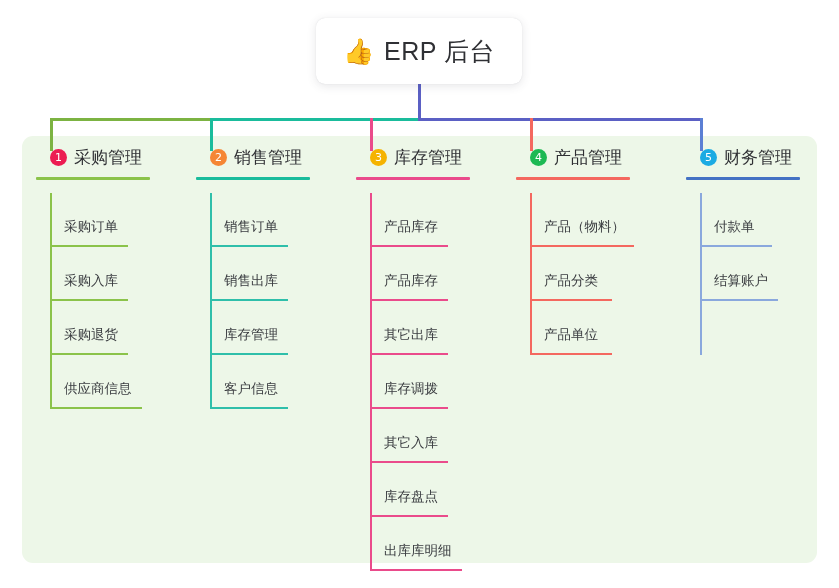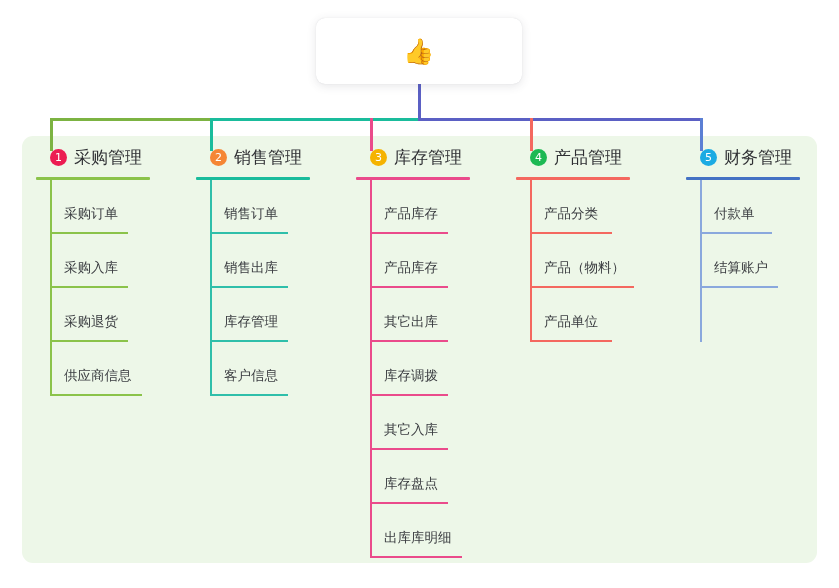--- a/index.html
+++ b/index.html
@@ -94,21 +94,21 @@
     white-space: nowrap;
   }
   .head-rule {
     height: 3px;
     margin-top: 8px;
     border-radius: 1px;
   }
 
   .items {
     position: relative;
-    margin-top: 0;
+    margin-top: 13px;
   }
   .spine {
     position: absolute;
     left: 14px;
     top: 0;
     width: 2px;
   }
   .item {
     position: relative;
     height: 54px;
@@ -130,20 +130,21 @@
 </style>
 </head>
 <body>
 
 <div id="canvas">
 
   <div class="panel"></div>
 
   <div class="title-card">
     <span class="title-emoji">👍</span>
+    <span class="title-text">ERP 后台</span>
   </div>
 
   <div id="connectors">
       <div class="line" style="left: 418px; top: 82px; width: 3px; height: 39px; background: rgb(91, 96, 196);"></div>
       <div class="line" style="left: 50px; top: 118px; width: 160px; height: 3px; background: rgb(124, 179, 66);"></div>
       <div class="line" style="left: 210px; top: 118px; width: 211px; height: 3px; background: rgb(26, 188, 156);"></div>
       <div class="line" style="left: 418px; top: 118px; width: 285px; height: 3px; background: rgb(91, 96, 196);"></div>
       <div class="line" style="left: 50px; top: 118px; width: 3px; height: 33px; background: rgb(124, 179, 66);"></div>
       <div class="line" style="left: 210px; top: 118px; width: 3px; height: 33px; background: rgb(26, 188, 156);"></div>
       <div class="line" style="left: 370px; top: 118px; width: 3px; height: 33px; background: rgb(234, 75, 139);"></div>
@@ -244,28 +245,28 @@
       </div>
       <div class="column" style="left: 516px;">
         <div class="col-head">
           <span class="badge" style="background: rgb(29, 185, 84);">4</span>
           <span class="col-title">产品管理</span>
         </div>
         <div class="head-rule" style="width: 114px; background: rgb(244, 104, 95);"></div>
         <div class="items">
           <div class="spine" style="height: 162px; background: rgb(244, 104, 95);"></div>
           <div class="item">
+            <span class="item-label">产品（物料）</span>
+            <div class="item-rule" style="width: 104px; background: rgb(244, 104, 95);"></div>
+          </div>
+          <div class="item">
             <span class="item-label">产品分类</span>
             <div class="item-rule" style="width: 82px; background: rgb(244, 104, 95);"></div>
           </div>
           <div class="item">
-            <span class="item-label">产品（物料）</span>
-            <div class="item-rule" style="width: 104px; background: rgb(244, 104, 95);"></div>
-          </div>
-          <div class="item">
             <span class="item-label">产品单位</span>
             <div class="item-rule" style="width: 82px; background: rgb(244, 104, 95);"></div>
           </div>
         </div>
       </div>
       <div class="column" style="left: 686px;">
         <div class="col-head">
           <span class="badge" style="background: rgb(28, 171, 227);">5</span>
           <span class="col-title">财务管理</span>
         </div>

